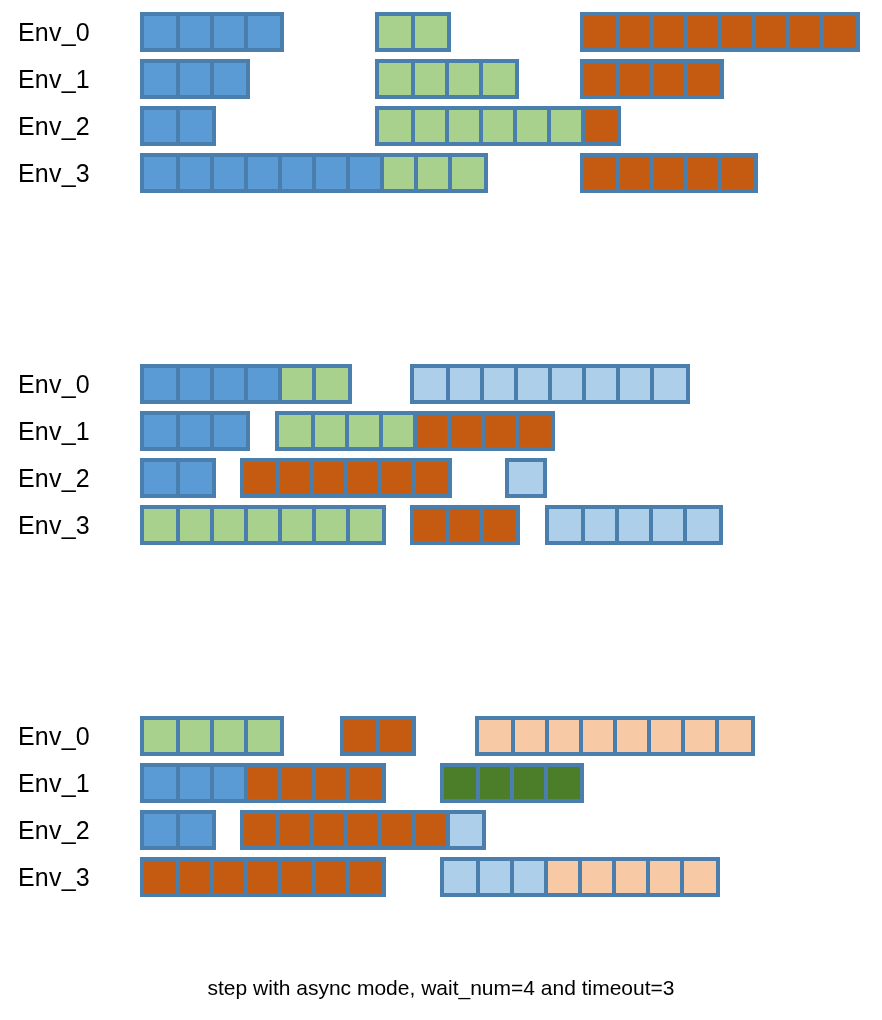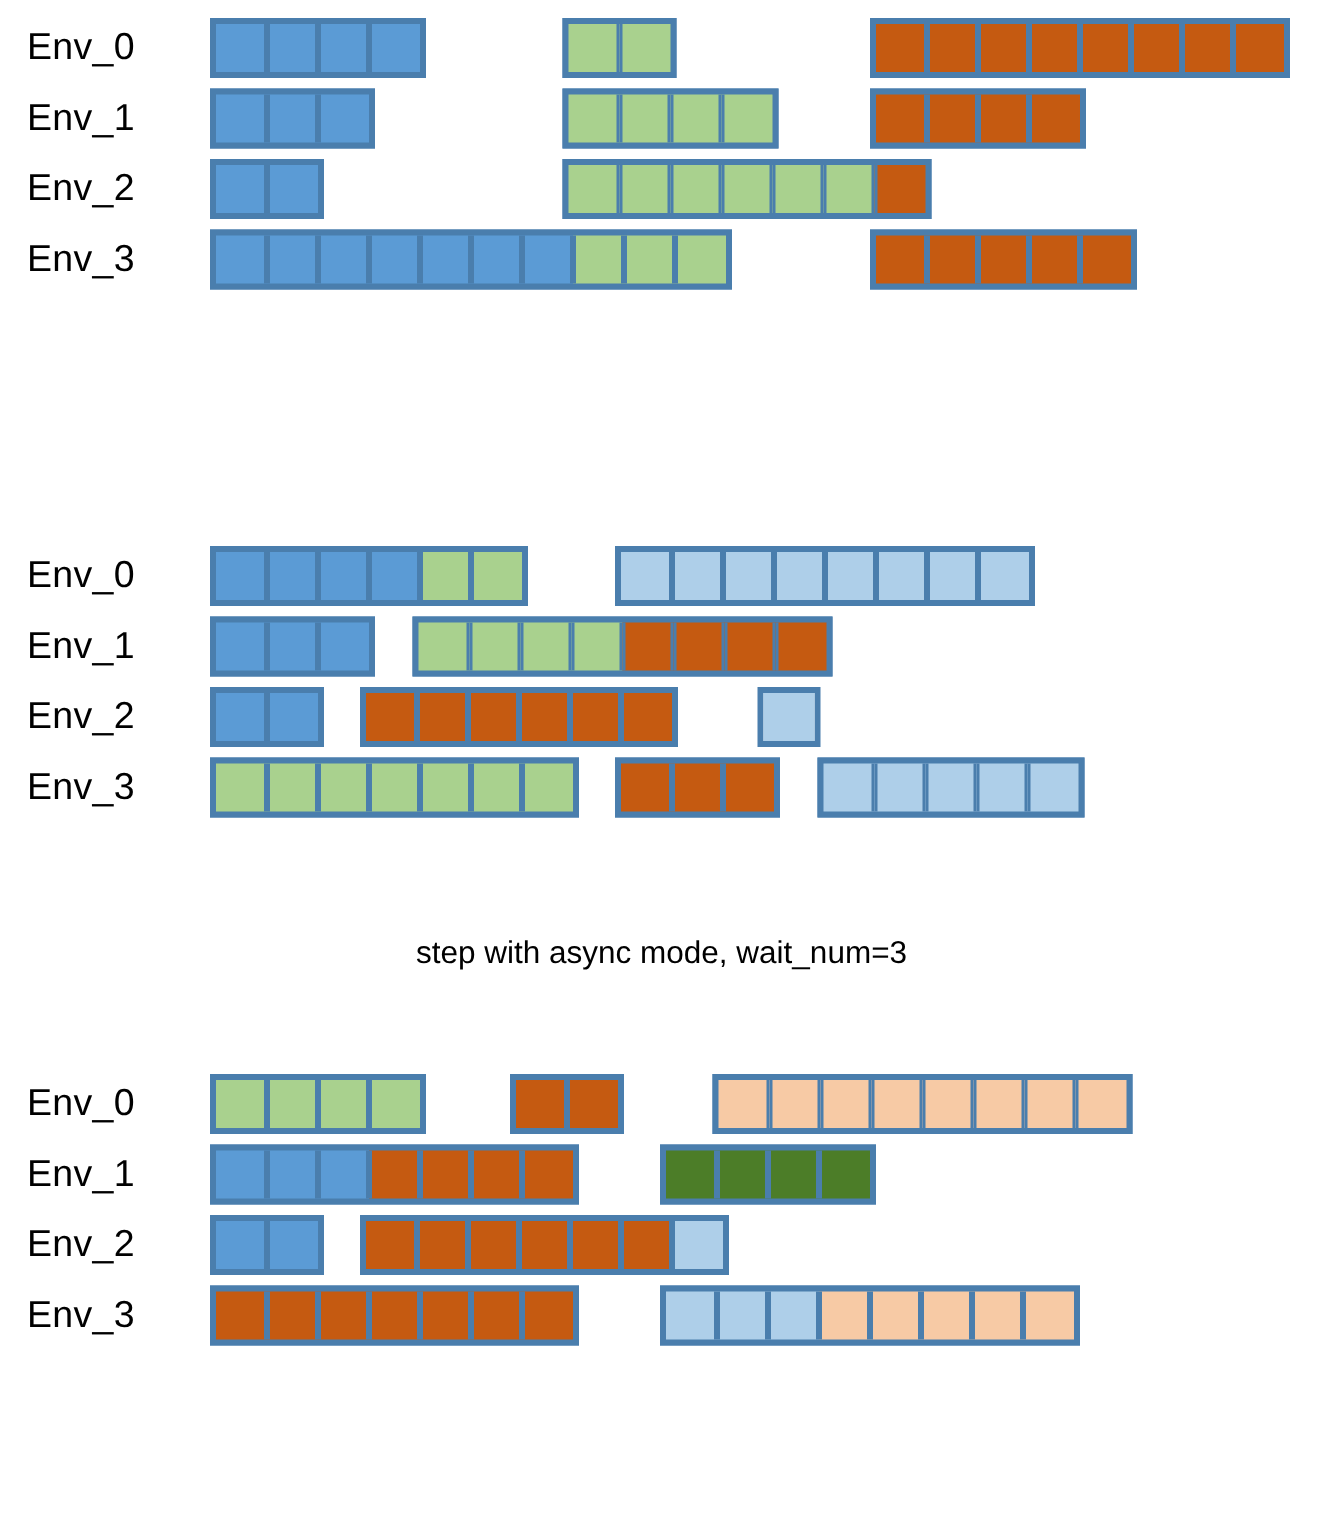--- a/index.html
+++ b/index.html
@@ -254,21 +254,20 @@
           <div class="block" style="left: 545px;">
             <div class="cell" style="width: 34px; background: rgb(174, 207, 233);"></div>
             <div class="cell" style="width: 34px; background: rgb(174, 207, 233);"></div>
             <div class="cell" style="width: 34px; background: rgb(174, 207, 233);"></div>
             <div class="cell" style="width: 34px; background: rgb(174, 207, 233);"></div>
             <div class="cell" style="width: 34px; background: rgb(174, 207, 233);"></div>
           </div>
         </div>
       </div>
     </div>
-    <div class="caption" style="top: 624px;">step with async mode, wait_num=3</div>
     <div class="section" style="top: 712px;">
       <div class="row">
         <div class="row-label">Env_0</div>
         <div class="track">
           <div class="block" style="left: 140px;">
             <div class="cell" style="width: 34px; background: rgb(169, 209, 142);"></div>
             <div class="cell" style="width: 34px; background: rgb(169, 209, 142);"></div>
             <div class="cell" style="width: 34px; background: rgb(169, 209, 142);"></div>
             <div class="cell" style="width: 34px; background: rgb(169, 209, 142);"></div>
           </div>
@@ -344,13 +343,14 @@
             <div class="cell" style="width: 34px; background: rgb(174, 207, 233);"></div>
             <div class="cell" style="width: 34px; background: rgb(247, 202, 165);"></div>
             <div class="cell" style="width: 34px; background: rgb(247, 202, 165);"></div>
             <div class="cell" style="width: 34px; background: rgb(247, 202, 165);"></div>
             <div class="cell" style="width: 34px; background: rgb(247, 202, 165);"></div>
             <div class="cell" style="width: 34px; background: rgb(247, 202, 165);"></div>
           </div>
         </div>
       </div>
     </div>
+    <div class="caption" style="top: 976px;">step with async mode, wait_num=4 and timeout=3</div>
   </div>
 
 </body></html>

